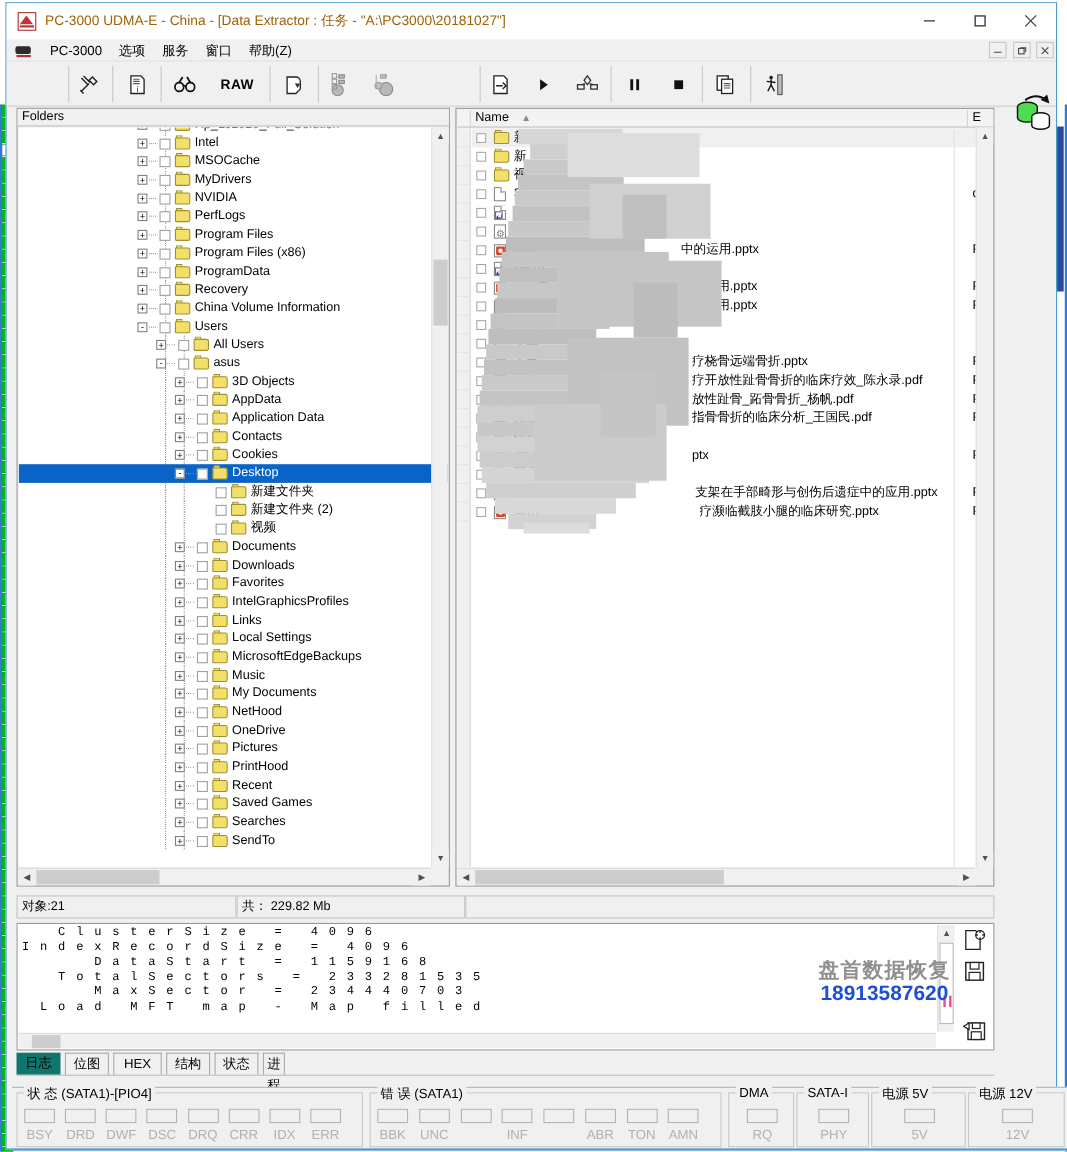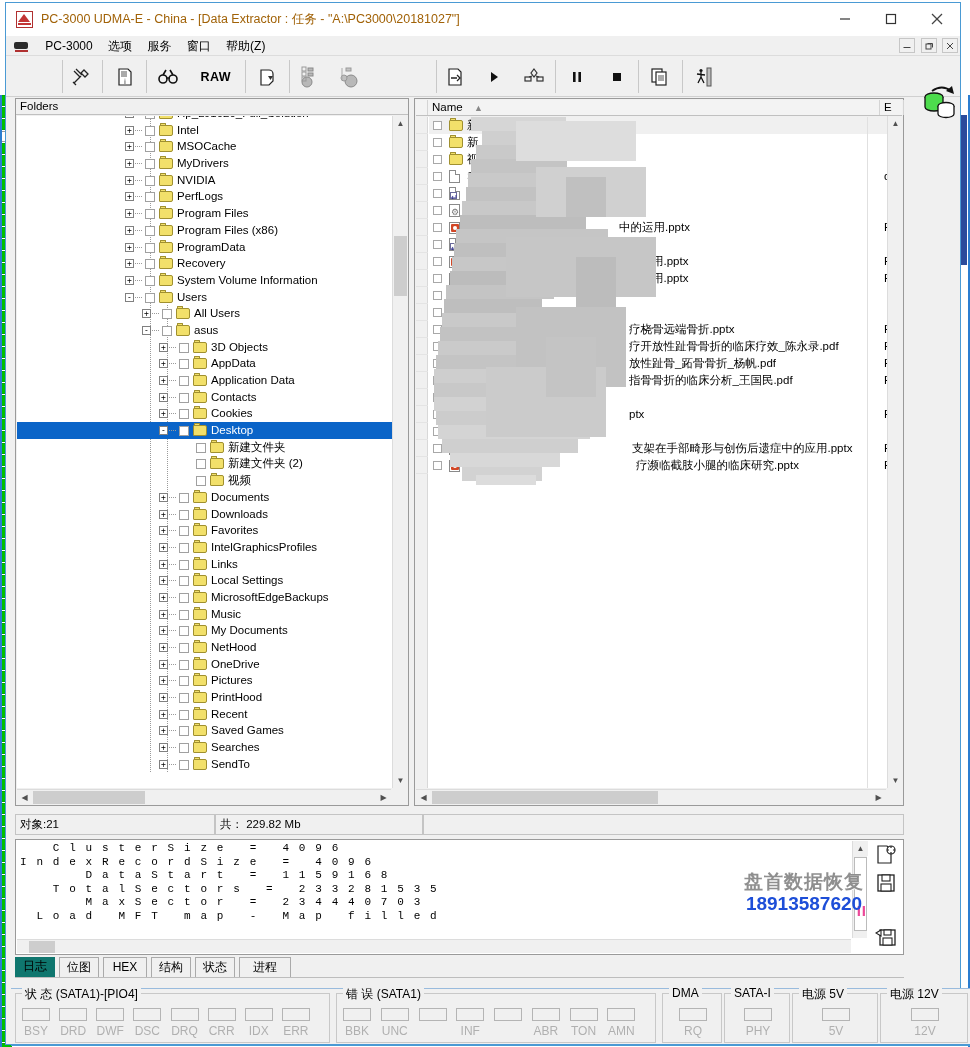--- a/index.html
+++ b/index.html
@@ -581,21 +581,21 @@
               <div class="tlabel" style="left:160px;">Recovery</div>
             </div>
             <div class="trow">
               <div class="tog" style="left:108px;">+</div>
               <div class="dots" style="left:118px;"></div>
               <div class="cbx" style="left:128px;"></div>
               <div class="fld" style="left:142px;">
                 <span class="tab"></span>
                 <span class="bk"></span>
               </div>
-              <div class="tlabel" style="left:160px;">System Volume Information</div>
+              <div class="tlabel" style="left:160px;">China Volume Information</div>
             </div>
             <div class="trow">
               <div class="tog" style="left:108px;">-</div>
               <div class="dots" style="left:118px;"></div>
               <div class="cbx" style="left:128px;"></div>
               <div class="fld" style="left:142px;">
                 <span class="tab"></span>
                 <span class="bk"></span>
               </div>
               <div class="tlabel" style="left:160px;">Users</div>
@@ -1249,21 +1249,21 @@
     <div class="l1">盘首数据恢复</div>
     <div class="l2">18913587620</div>
   </div>
 
   <div id="tabs">
       <div class="tab active" style="left:0px; width:40px;"><span>日志</span></div>
       <div class="tab" style="left:44px; width:40px;"><span>位图</span></div>
       <div class="tab" style="left:88px; width:44px;"><span>HEX</span></div>
       <div class="tab" style="left:136px; width:40px;"><span>结构</span></div>
       <div class="tab" style="left:180px; width:40px;"><span>状态</span></div>
-      <div class="tab" style="left:224px; width:52px;"><span>进程</span></div>
+      <div class="tab" style="left:224px; width:20px;"><span>进程</span></div>
     </div>
   <div id="tab-underline"></div>
 
   <div id="leds">
       <div class="grp" style="left:4px; width:315px;">
         <span class="cap">状 态 (SATA1)-[PIO4]</span>
         <div class="led" style="left:6px;"></div>
         <div class="ledlbl" style="left:3px;">BSY</div>
         <div class="led" style="left:43.125px;"></div>
         <div class="ledlbl" style="left:40.125px;">DRD</div>

